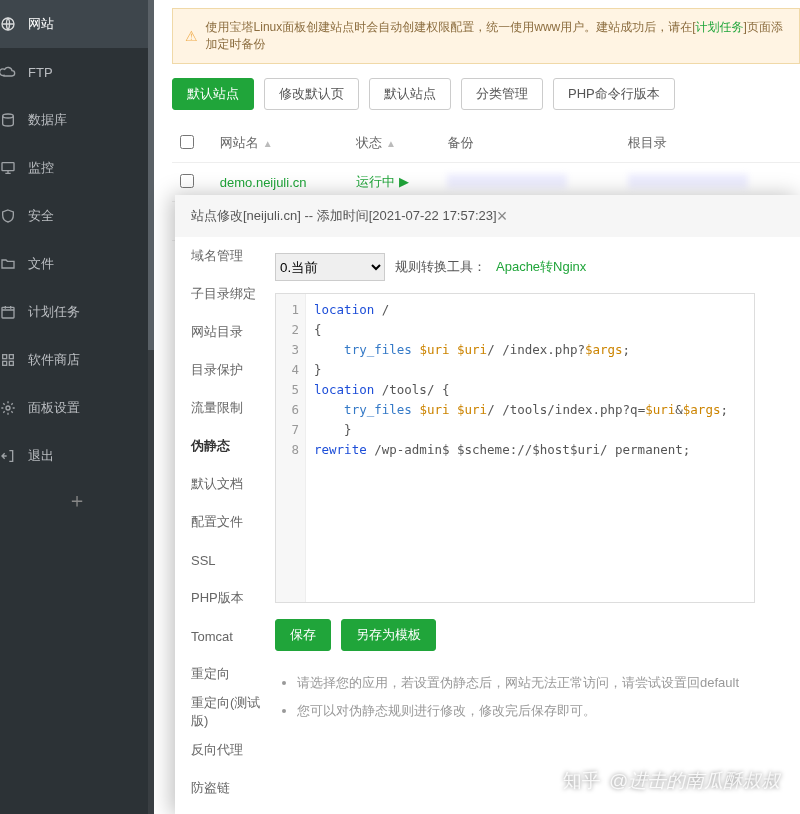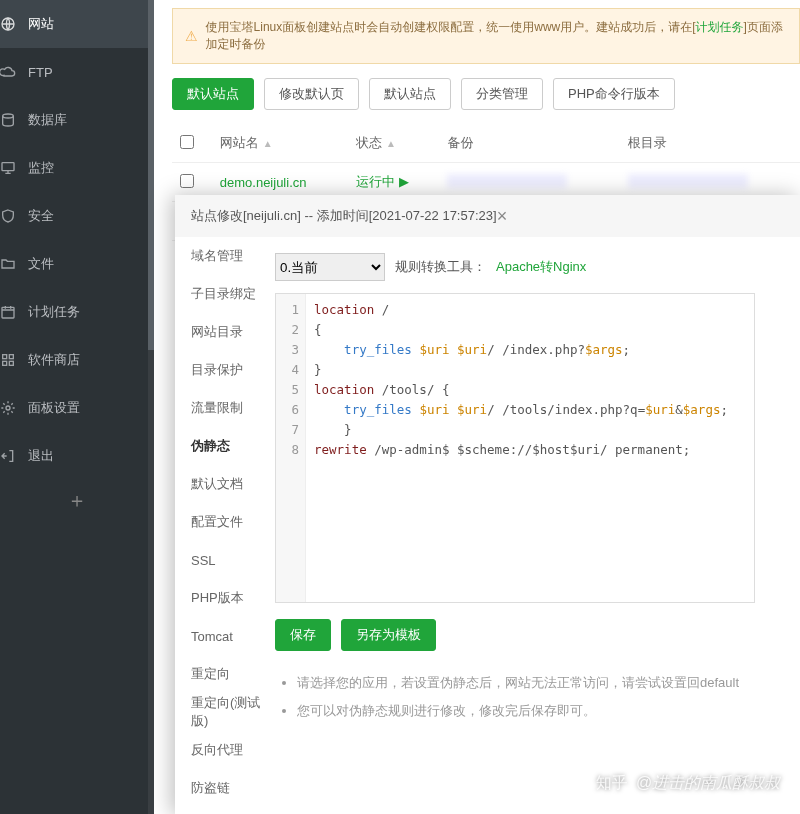--- a/index.html
+++ b/index.html
@@ -38,28 +38,28 @@
   .tabs .tab.active { color: #333; font-weight: 600; background: #fff; position: relative; }
   .content { flex: 1; padding: 16px 10px 10px 0; }
   .rule-row { display: flex; align-items: center; gap: 10px; margin-bottom: 12px; }
   .rule-row select { width: 110px; height: 28px; border: 1px solid #ccc; padding-left: 0; }
   .rule-row a { color: #20a53a; text-decoration: none; }
   .editor { border: 1px solid #ddd; width: 480px; height: 310px; display: flex; font-family: Consolas, monospace; font-size: 12.5px; background: #fff; }
   .gutter { width: 30px; background: #f7f7f7; color: #999; text-align: right; padding: 6px 6px 0 0; border-right: 1px solid #eee; }
   .gutter div { height: 20px; line-height: 20px; }
   .code { padding: 6px 0 0 8px; }
   .code div { height: 20px; line-height: 20px; white-space: pre; }
-  .kw { color: #7f1d1d; }
+  .kw { color: #1d4ed8; }
   .func { color: #3479c7; }
   .var { color: #cc8400; }
   .save-row { margin-top: 16px; display: flex; gap: 10px; }
   .hints { margin-top: 18px; }
   .hints li { list-style: disc; margin-left: 22px; color: #999; font-size: 13px; line-height: 28px; }
 
-  .watermark { position: absolute; right: 20px; bottom: 20px; color: rgba(255,255,255,.85); font-size: 16px; display: flex; align-items: center; gap: 8px; text-shadow: 0 0 4px rgba(0,0,0,.5); font-style: italic; pointer-events: none; }
+  .watermark { position: absolute; right: 20px; bottom: 20px; color: rgba(255,255,255,.85); font-size: 19px; display: flex; align-items: center; gap: 8px; text-shadow: 0 0 4px rgba(0,0,0,.5); font-style: italic; pointer-events: none; }
   .watermark .zh { font-style: normal; }
 </style>
 </head>
 <body>
 
 <div class="sidebar">
   <div class="item active">
     <span class="icon">
       <svg viewBox="0 0 24 24" fill="none" stroke="currentColor" stroke-width="2">
           <circle cx="12" cy="12" r="9"></circle>

